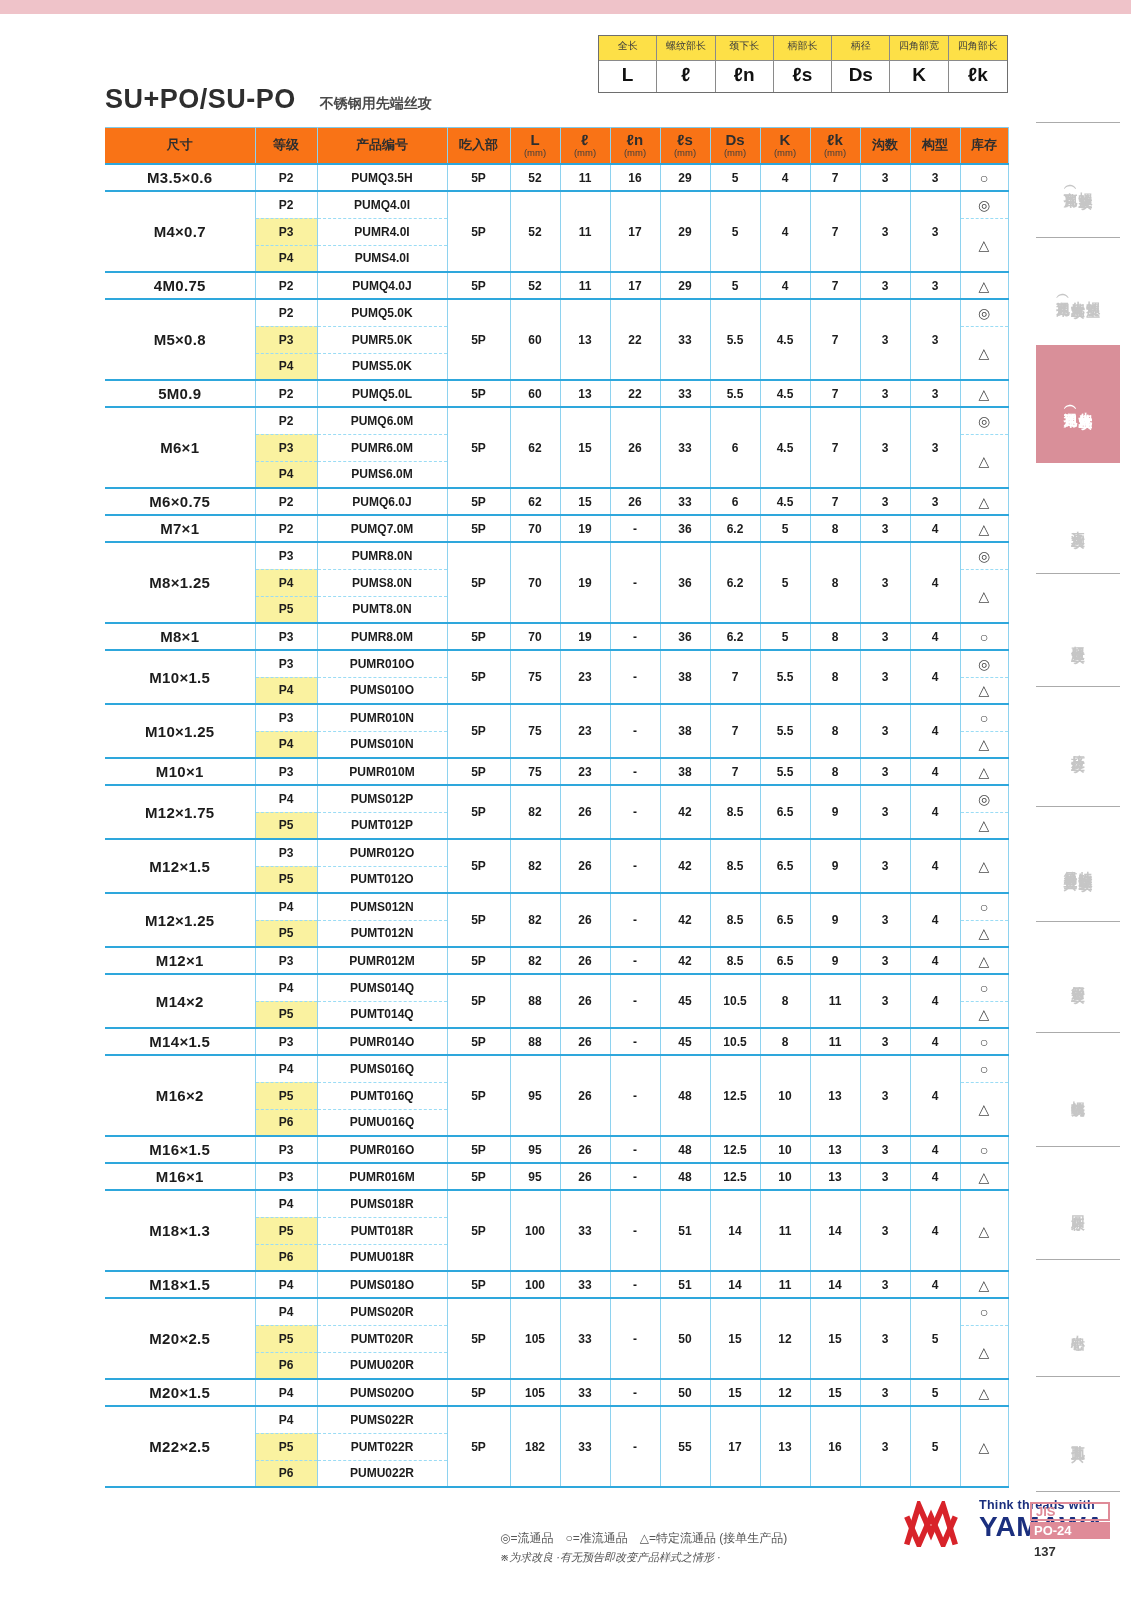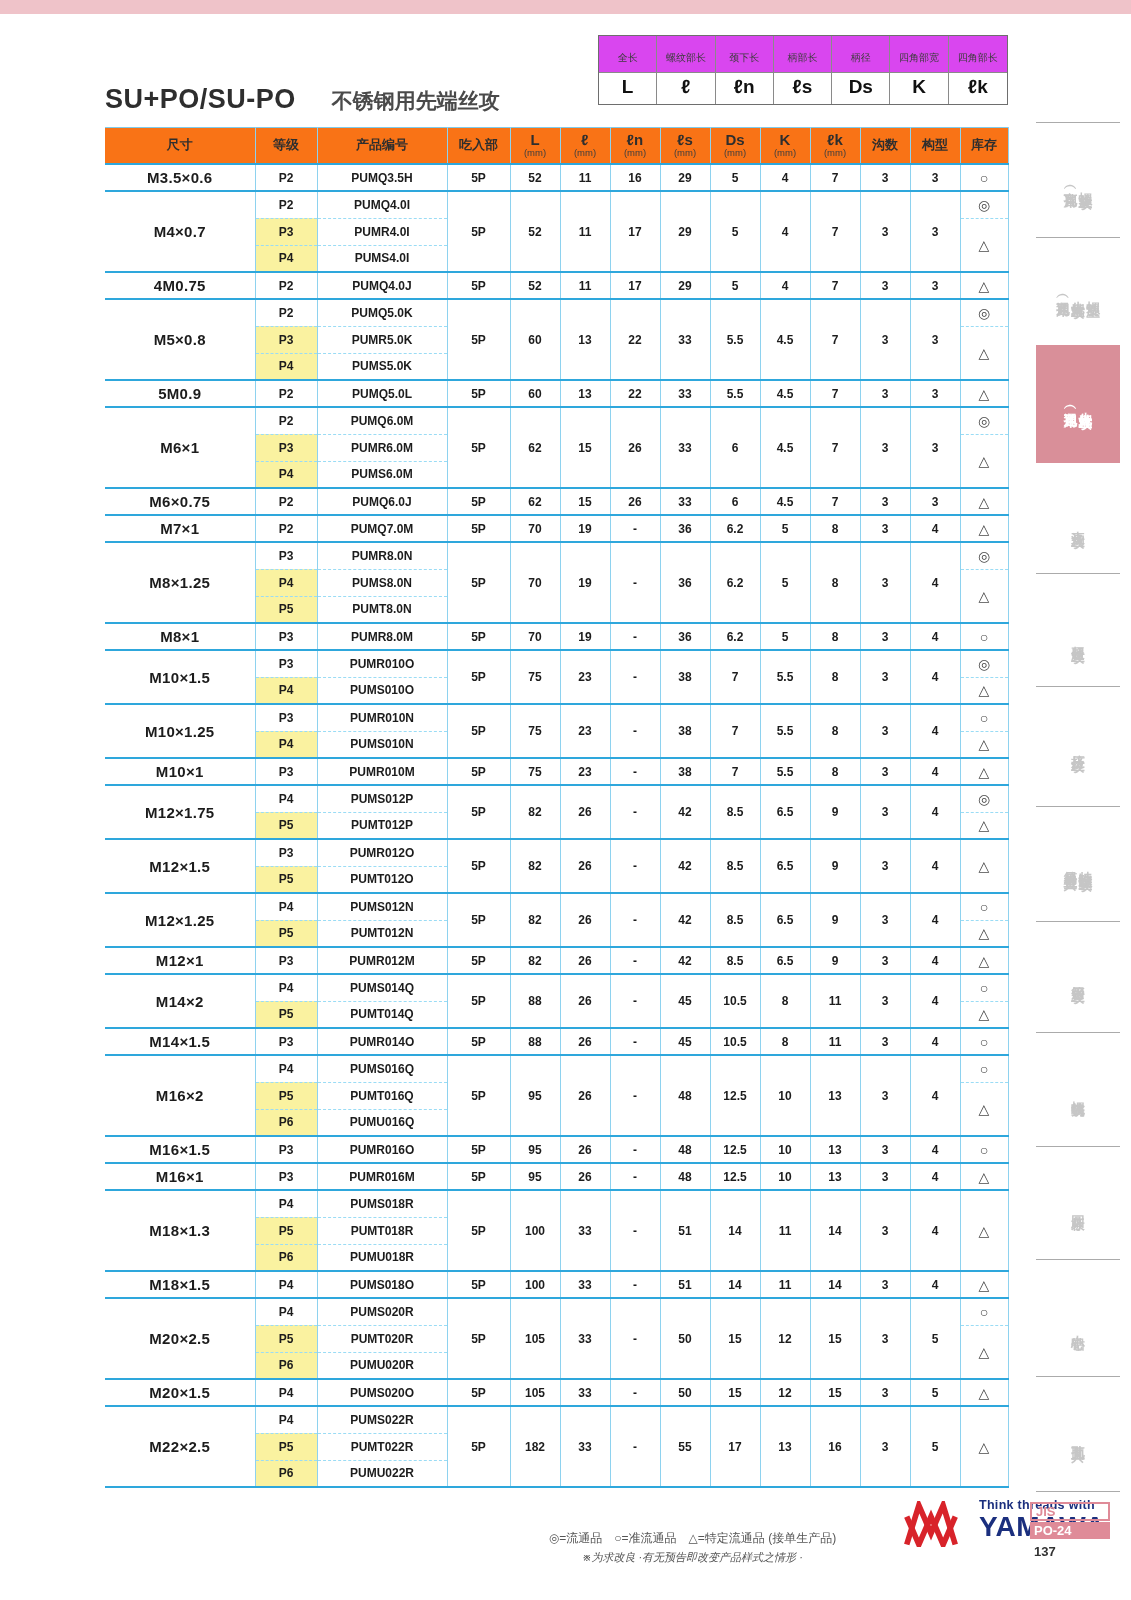--- a/index.html
+++ b/index.html
@@ -4,30 +4,30 @@
 <style>
   * { margin:0; padding:0; box-sizing:border-box; }
   body { background:#e8e8e8; font-family:"Liberation Sans","DejaVu Sans",sans-serif; }
   .page { position:relative; width:1131px; height:1600px; background:#ffffff; overflow:hidden; margin:0 auto; }
 
   .topbar { position:absolute; left:0; top:0; width:1131px; height:14px; background:#efc3c9; }
 
   
   .dim-legend { position:absolute; left:598px; top:35px; width:410px;
     display:grid; grid-template-columns:repeat(7,1fr); border:1px solid #6e6e6e; background:#fff; }
-  .dim-legend .cn { background:#d946ef; border-right:1px solid #8a8a8a; border-bottom:1px solid #8a8a8a;
-    font-size:10px; color:#3c3c3c; text-align:center; padding:15px 0 7px; white-space:nowrap; overflow:hidden; }
+  .dim-legend .cn { background:#fde047; border-right:1px solid #8a8a8a; border-bottom:1px solid #8a8a8a;
+    font-size:10px; color:#3c3c3c; text-align:center; padding:3px 0 7px; white-space:nowrap; overflow:hidden; }
   .dim-legend .sym { border-right:1px solid #8a8a8a; font-size:19px; font-weight:bold; text-align:center;
     padding:3px 0 6px; color:#111; }
   .dim-legend .cn:nth-child(7n), .dim-legend .sym:nth-last-child(1) { border-right:none; }
 
   
   .title { position:absolute; left:105px; top:84px; display:flex; align-items:baseline; }
   .title .model { font-size:27px; font-weight:bold; color:#2e2e2e; letter-spacing:.5px; }
-  .title .subtitle { font-size:21px; color:#4a4a4a; margin-left:36px; font-weight:bold; }
+  .title .subtitle { font-size:14px; color:#4a4a4a; margin-left:24px; font-weight:bold; }
 
   
   table.main { position:absolute; left:105px; top:127px; border-collapse:collapse; table-layout:fixed;
     border-bottom:2px solid #2ea7dc; }
   table.main th { border-top:1px solid #7ecbea; border-bottom:2.5px solid #2ea7dc;
     border-left:1px solid #8ed2ef; border-right:1px solid #8ed2ef;
     font-size:13px; color:#2e2e2e; padding:4px 0 5px; vertical-align:middle; background:#f97316; }
   table.main th:first-child { border-left:none; }
   table.main th .sym { font-size:15px; font-weight:bold; line-height:1.05; }
   table.main th .mm  { font-size:9.5px; font-weight:normal; color:#3e3e3e; line-height:1.1; }
@@ -42,21 +42,21 @@
   
   .sidebar { position:absolute; left:1022px; top:0; width:109px; height:1600px; }
   .tab { position:absolute; left:14px; width:84px; display:flex; flex-direction:row-reverse;
     justify-content:center; align-items:center; color:#c6c6c6; }
   .tab .vtext { writing-mode:vertical-rl; text-orientation:upright; font-size:13.5px;
     letter-spacing:1.5px; line-height:1.12; font-weight:bold; }
   .tab.active { background:#d98f99; color:#ffffff; }
   .sep { position:absolute; left:14px; width:84px; border-top:1px solid #ababab; }
 
   
-  .footer-notes { position:absolute; left:500px; top:1530px; width:385px; text-align:center; color:#555; }
+  .footer-notes { position:absolute; left:500px; top:1530px; width:385px; text-align:left; color:#555; }
   .footer-notes .l1 { font-size:12px; }
   .footer-notes .l2 { font-size:11px; margin-top:3px;font-style:italic; }
 
   .logo { position:absolute; left:903px; top:1498px; display:flex; align-items:flex-start; }
   .logo svg { margin-top:3px; }
   .logo .txt { margin-left:20px; color:#1b2f7e; }
   .logo .tagline { font-size:12.5px; font-weight:bold; letter-spacing:.3px; }
   .logo .name { font-size:28px; font-weight:bold; letter-spacing:.5px; line-height:1; margin-top:1px; }
 
   .jis { position:absolute; left:1030px; top:1502px; width:80px; }

